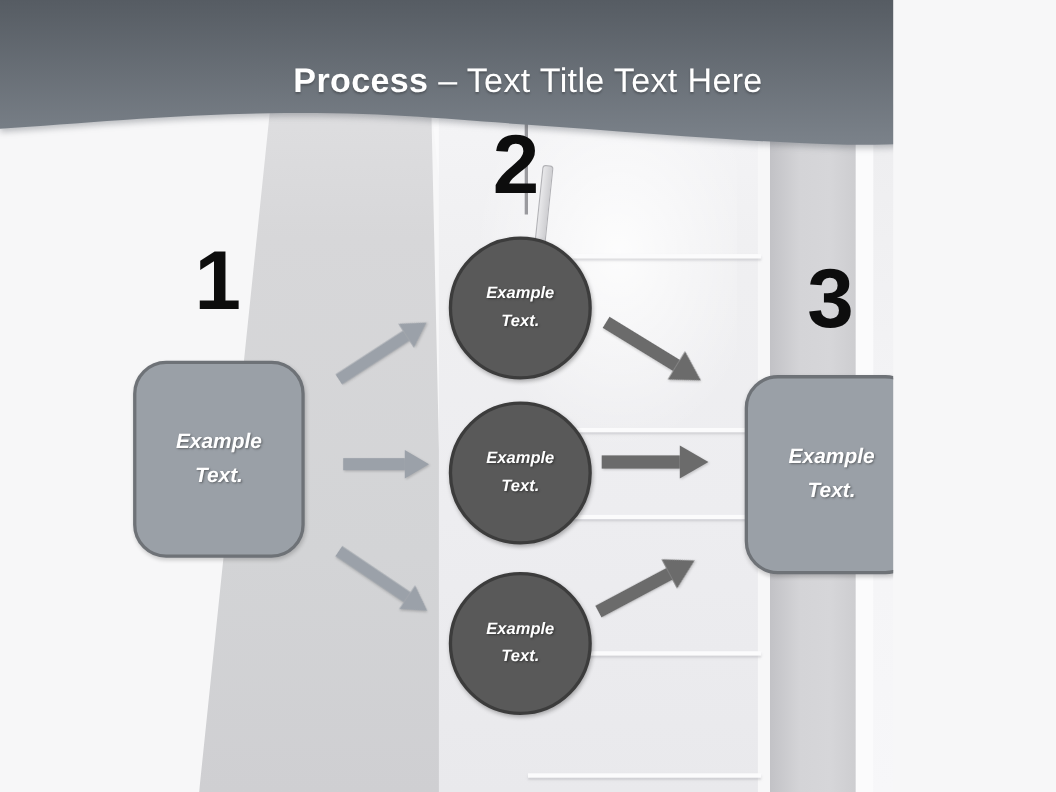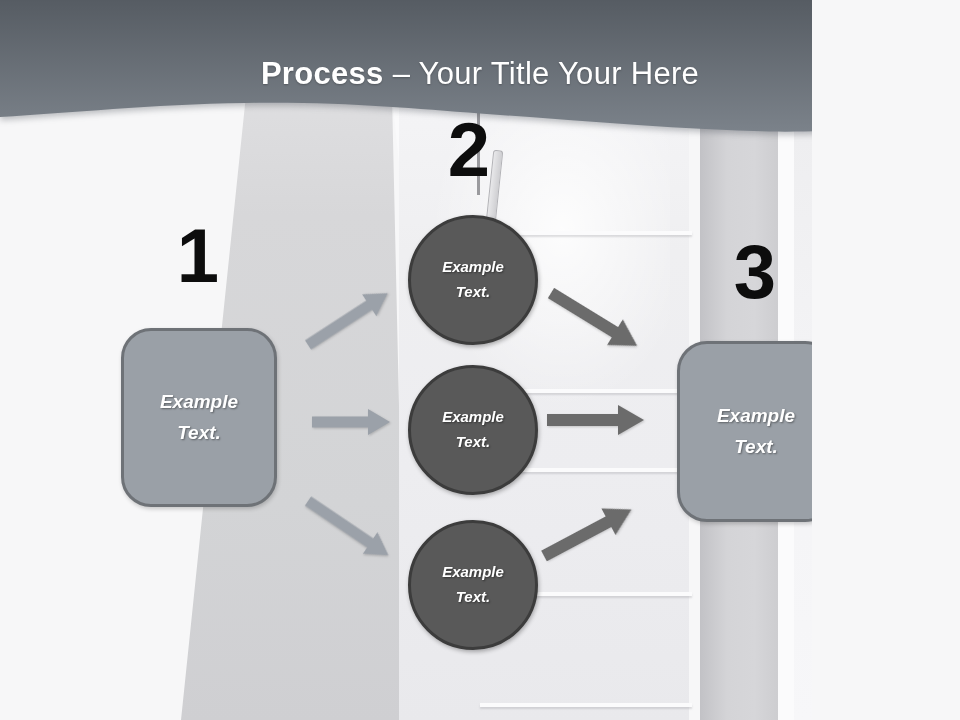--- a/index.html
+++ b/index.html
@@ -124,21 +124,21 @@
           <stop offset="1" stop-color="#7b828a"></stop>
         </linearGradient>
       </defs>
       <path d="M0,0 H960 V110 C900,123 850,133 770,131.5
                C680,129.5 580,120.5 480,113.5
                C410,108.5 345,101.5 245,103
                C150,104.5 70,113 0,117 Z" fill="url(#hdr)"></path>
     </svg>
     <div class="title">
       <span class="kw">Process</span>
-      <span class="rest">– Your Title Your Here</span>
+      <span class="rest">– Text Title Text Here</span>
     </div>
   </div>
 
   <div class="stepnum n1">1</div>
   <div class="stepnum n2">2</div>
   <div class="stepnum n3">3</div>
 
   <div class="box box-left">
     <span class="lbl">Example Text.</span>
   </div>

